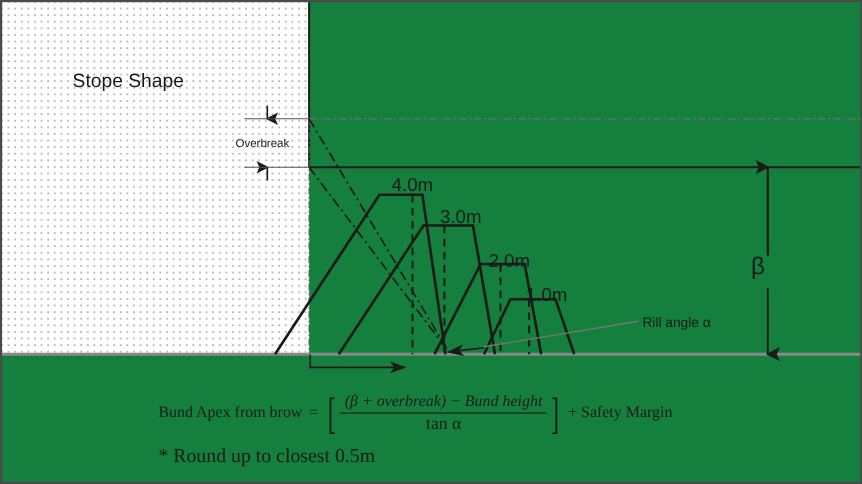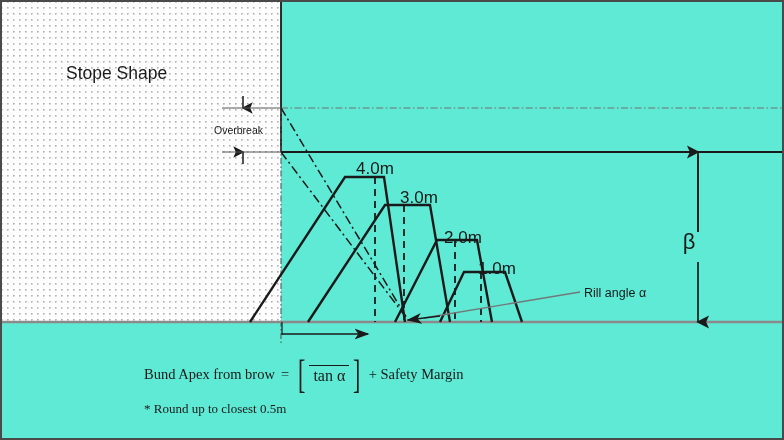--- a/index.html
+++ b/index.html
@@ -4,21 +4,21 @@
 <style>
   html, body {
     margin: 0;
     padding: 0;
     background: #ffffff;
   }
   #page {
     position: relative;
     width: 784px;
     height: 440px;
-    background: #5eead4;
+    background: #15803d;
     font-family: "Liberation Sans", sans-serif;
     overflow: hidden;
   }
   svg.diagram {
     position: absolute;
     left: 0;
     top: 0;
     width: 784px;
     height: 440px;
   }
@@ -68,21 +68,21 @@
     width: 100%;
   }
   .frac-den {
     white-space: nowrap;
     padding: 1px 4px 0 4px;
     font-size: 16px;
   }
   .f-rhs { white-space: nowrap; margin-left: 5px; }
   .note {
     margin-top: 9px;
-    font-size: 13px;
+    font-size: 18px;
     white-space: nowrap;
   }
 </style>
 </head>
 <body>
 
 <div id="page">
 
   <svg class="diagram" viewBox="0 0 784 440">
     <defs>
@@ -170,20 +170,21 @@
 
     <text class="lbl-beta" x="689" y="249" text-anchor="middle">β</text>
   </svg>
 
   <div class="formula-wrap">
     <div class="formula-row">
       <span class="f-lhs">Bund Apex from brow</span>
       <span class="f-eq">=</span>
       <span class="brk">[</span>
       <span class="frac">
+        <span class="frac-num">(β + overbreak) − Bund height</span>
         <span class="frac-bar"></span>
         <span class="frac-den">tan α</span>
       </span>
       <span class="brk">]</span>
       <span class="f-rhs">+ Safety Margin</span>
     </div>
     <div class="note">* Round up to closest 0.5m</div>
   </div>
 
 </div>

